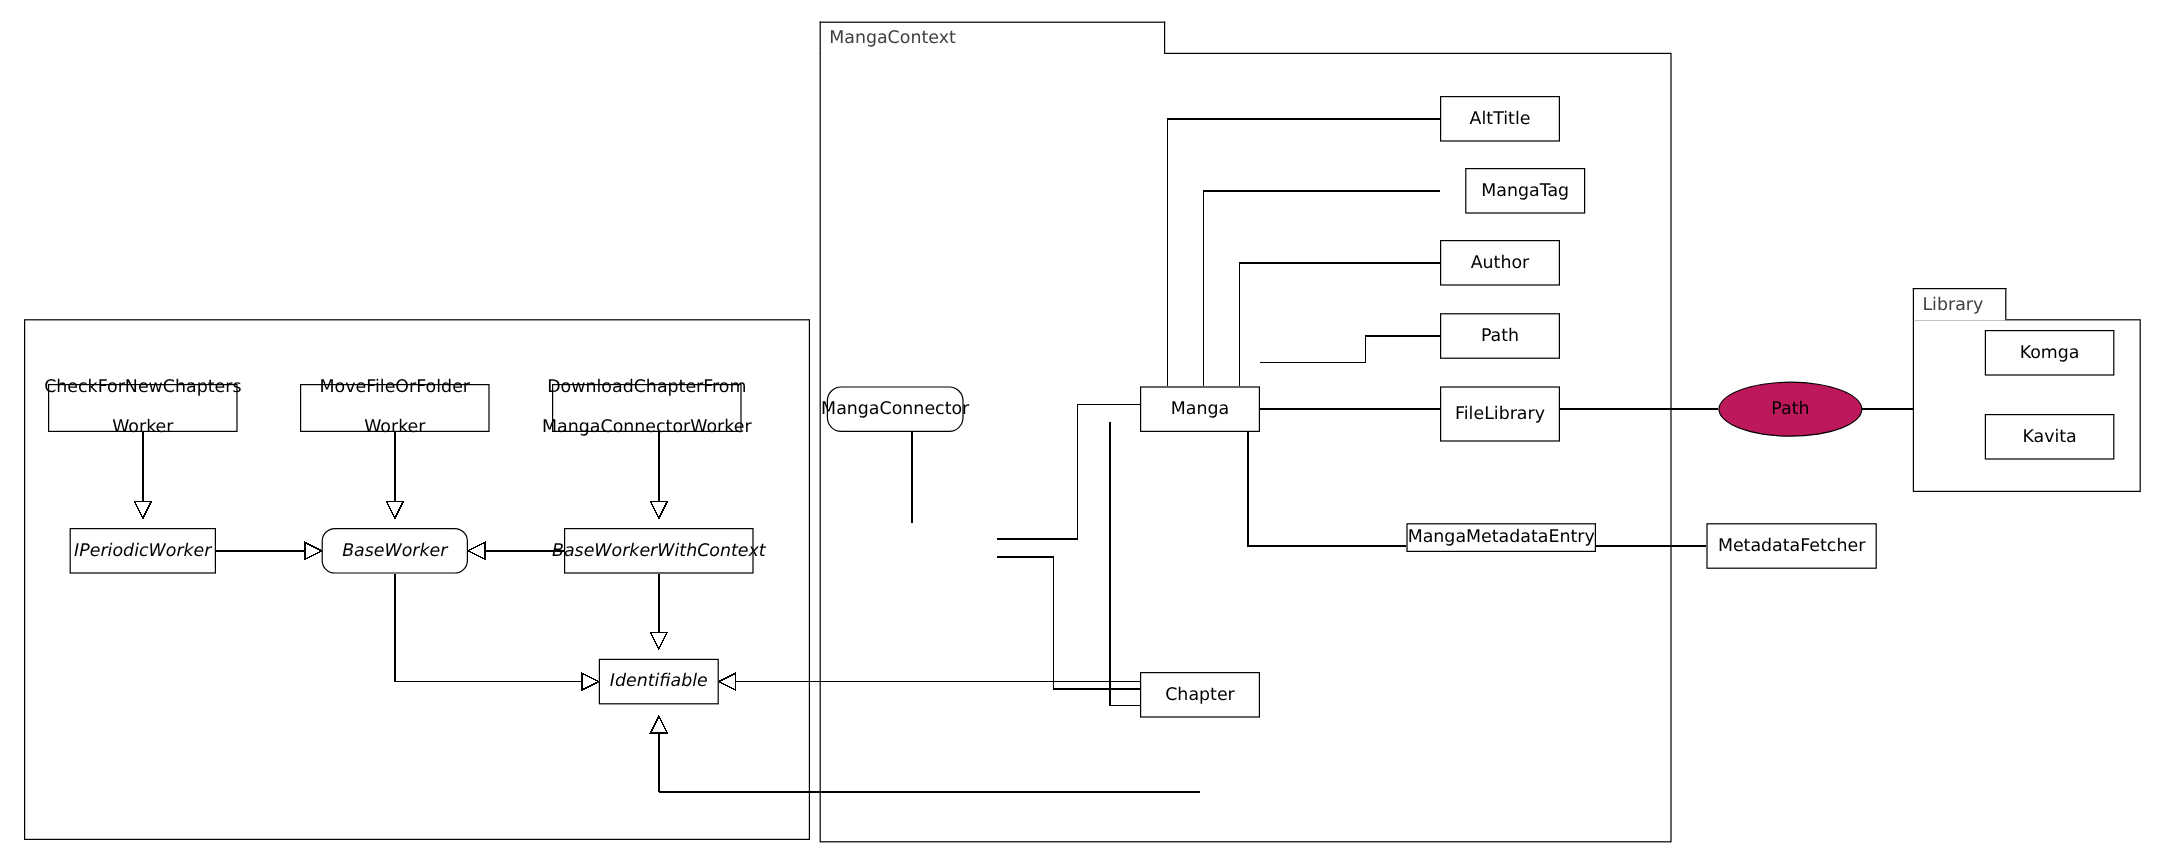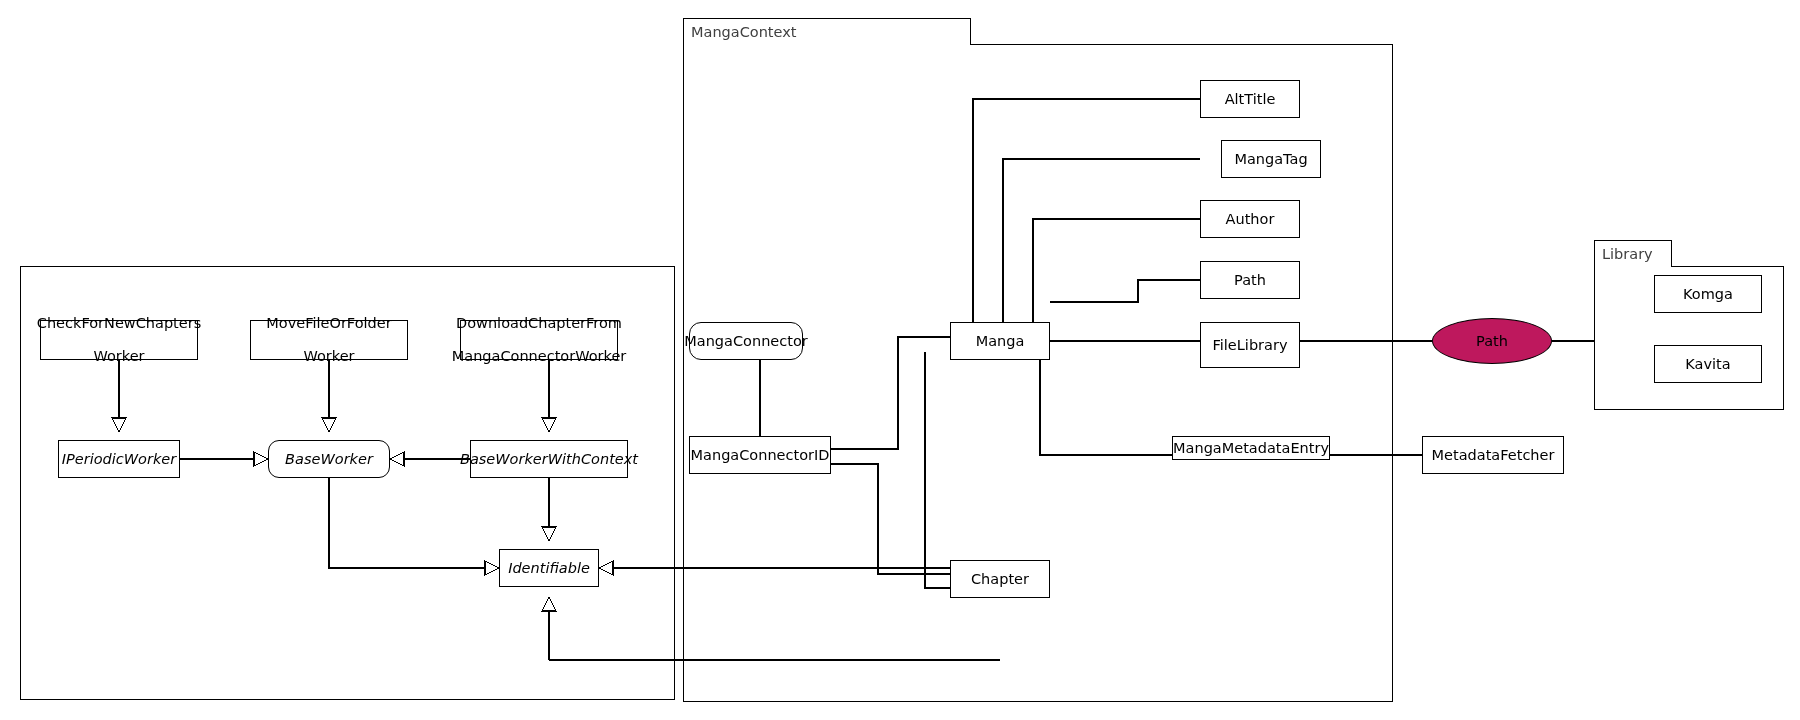--- a/index.html
+++ b/index.html
@@ -114,23 +114,20 @@
     </div>
   <div class="node italic" id="n-baseworkerwithcontext" style="left: 470px; top: 440px; width: 158px; height: 38px; display: flex; flex-direction: column; align-items: center; justify-content: center;">
       <span>BaseWorkerWithContext</span>
     </div>
   <div class="node italic" id="n-identifiable" style="left: 499px; top: 549px; width: 100px; height: 38px; display: flex; flex-direction: column; align-items: center; justify-content: center;">
       <span>Identifiable</span>
     </div>
   <div class="node" id="n-mangaconnector" style="left: 689px; top: 322px; width: 114px; height: 38px; display: flex; flex-direction: column; align-items: center; justify-content: center; border-radius: 12px;">
       <span>MangaConnector</span>
     </div>
-  <div class="node" id="n-mangaconnectorid" style="left: 689px; top: 436px; width: 142px; height: 38px; display: flex; flex-direction: column; align-items: center; justify-content: center;">
-      <span>MangaConnectorID</span>
-    </div>
   <div class="node" id="n-manga" style="left: 950px; top: 322px; width: 100px; height: 38px; display: flex; flex-direction: column; align-items: center; justify-content: center;">
       <span>Manga</span>
     </div>
   <div class="node" id="n-chapter" style="left: 950px; top: 560px; width: 100px; height: 38px; display: flex; flex-direction: column; align-items: center; justify-content: center;">
       <span>Chapter</span>
     </div>
   <div class="node" id="n-alttitle" style="left: 1200px; top: 80px; width: 100px; height: 38px; display: flex; flex-direction: column; align-items: center; justify-content: center;">
       <span>AltTitle</span>
     </div>
   <div class="node" id="n-mangatag" style="left: 1221px; top: 140px; width: 100px; height: 38px; display: flex; flex-direction: column; align-items: center; justify-content: center;">

